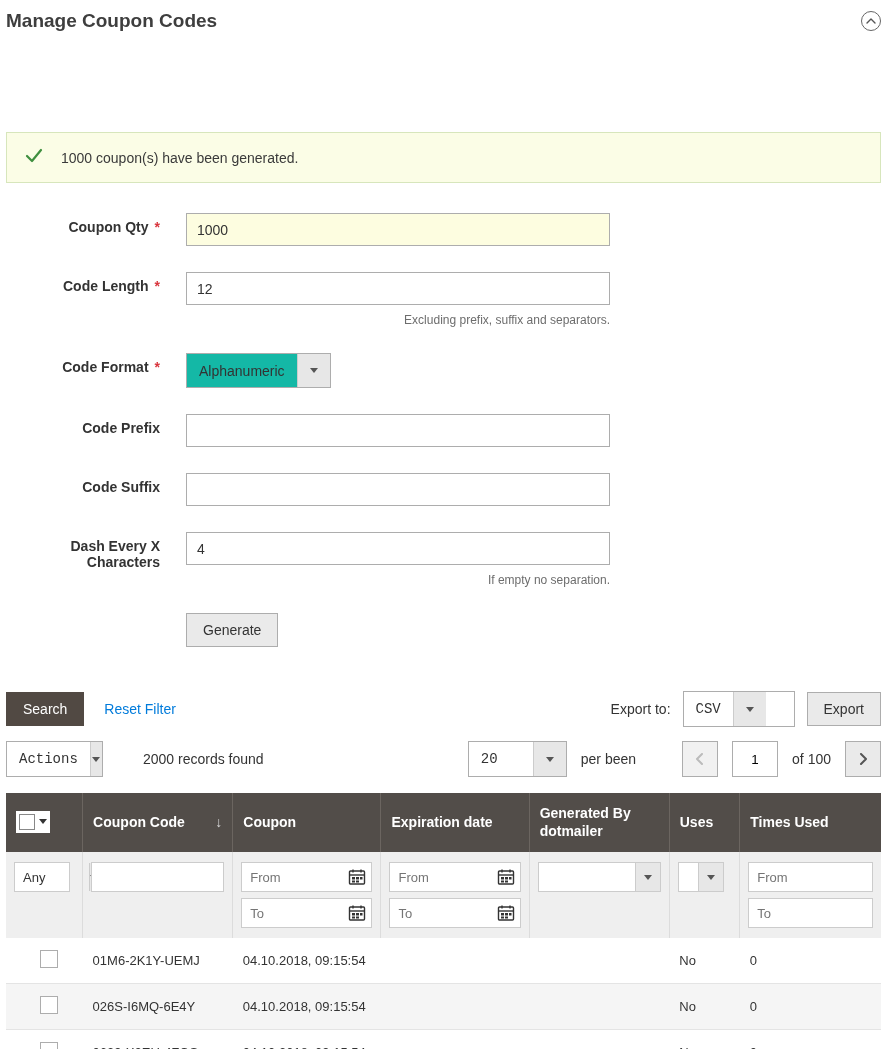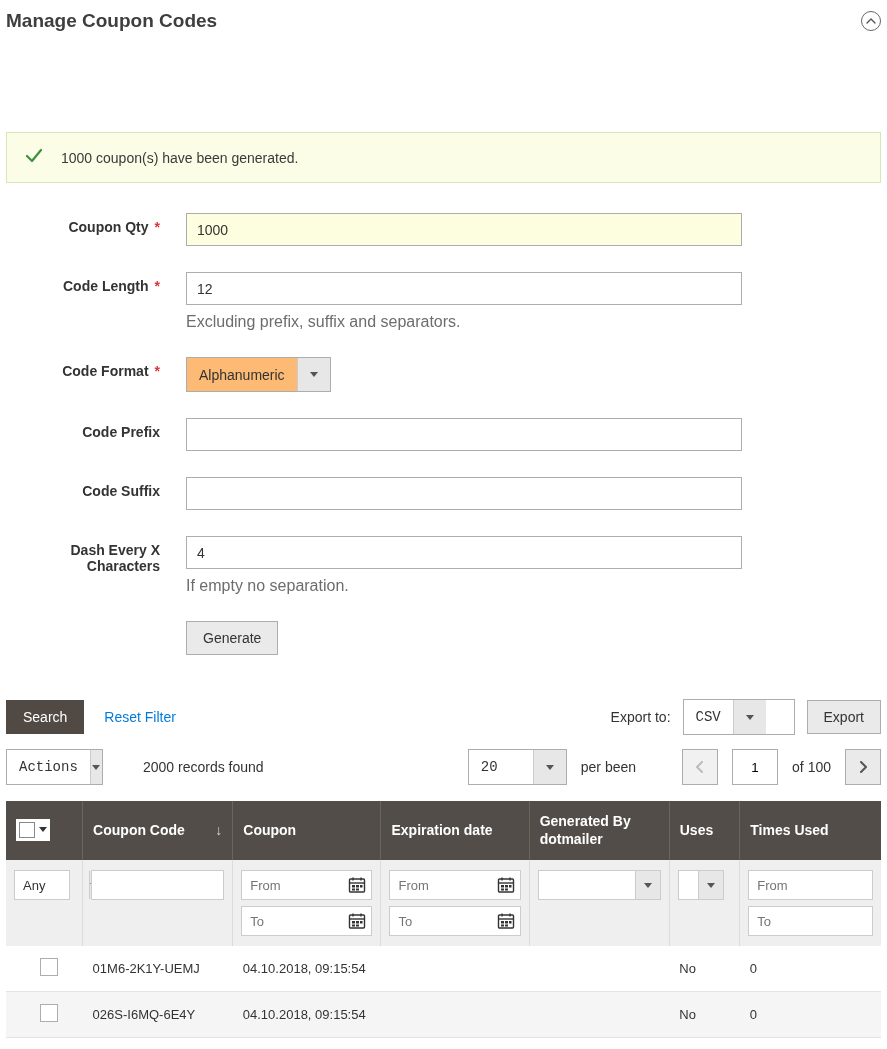--- a/index.html
+++ b/index.html
@@ -81,37 +81,37 @@
   }
   .form-row .lbl {
     width: 154px;
     text-align: right;
     font-weight: 600;
     color: #333;
     padding-top: 6px;
     font-size: 14px;
   }
   .form-row .lbl .req { color: #d9363e; margin-left: 6px; font-weight: 700; }
-  .form-row .ctrl { width: 556px; }
+  .form-row .ctrl { width: 424px; }
   .ctrl input[type=text] {
     width: 100%;
     box-sizing: border-box;
     height: 33px;
     padding: 0 10px;
     border: 1px solid var(--border);
     font-size: 14px;
     color: #333;
   }
   .ctrl input.hl { background: var(--hl-bg); }
-  .ctrl .helper { color: var(--muted); font-size: 16px; margin-top: 8px; }
+  .ctrl .helper { color: var(--muted); font-size: 12px; margin-top: 8px; text-align: right; }
   .select-combo {
     display: inline-flex;
     border: 1px solid var(--border);
     height: 33px;
-    background: #fdba74;
+    background: #14b8a6;
   }
   .select-combo .sel-text { padding: 0 12px; display: flex; align-items: center; }
   .select-combo .sel-btn, .drop-btn {
     width: 32px;
     background: #e7e7e7;
     border-left: 1px solid var(--light-border);
     display: flex; align-items: center; justify-content: center;
     cursor: pointer;
   }
   .caret-down {

